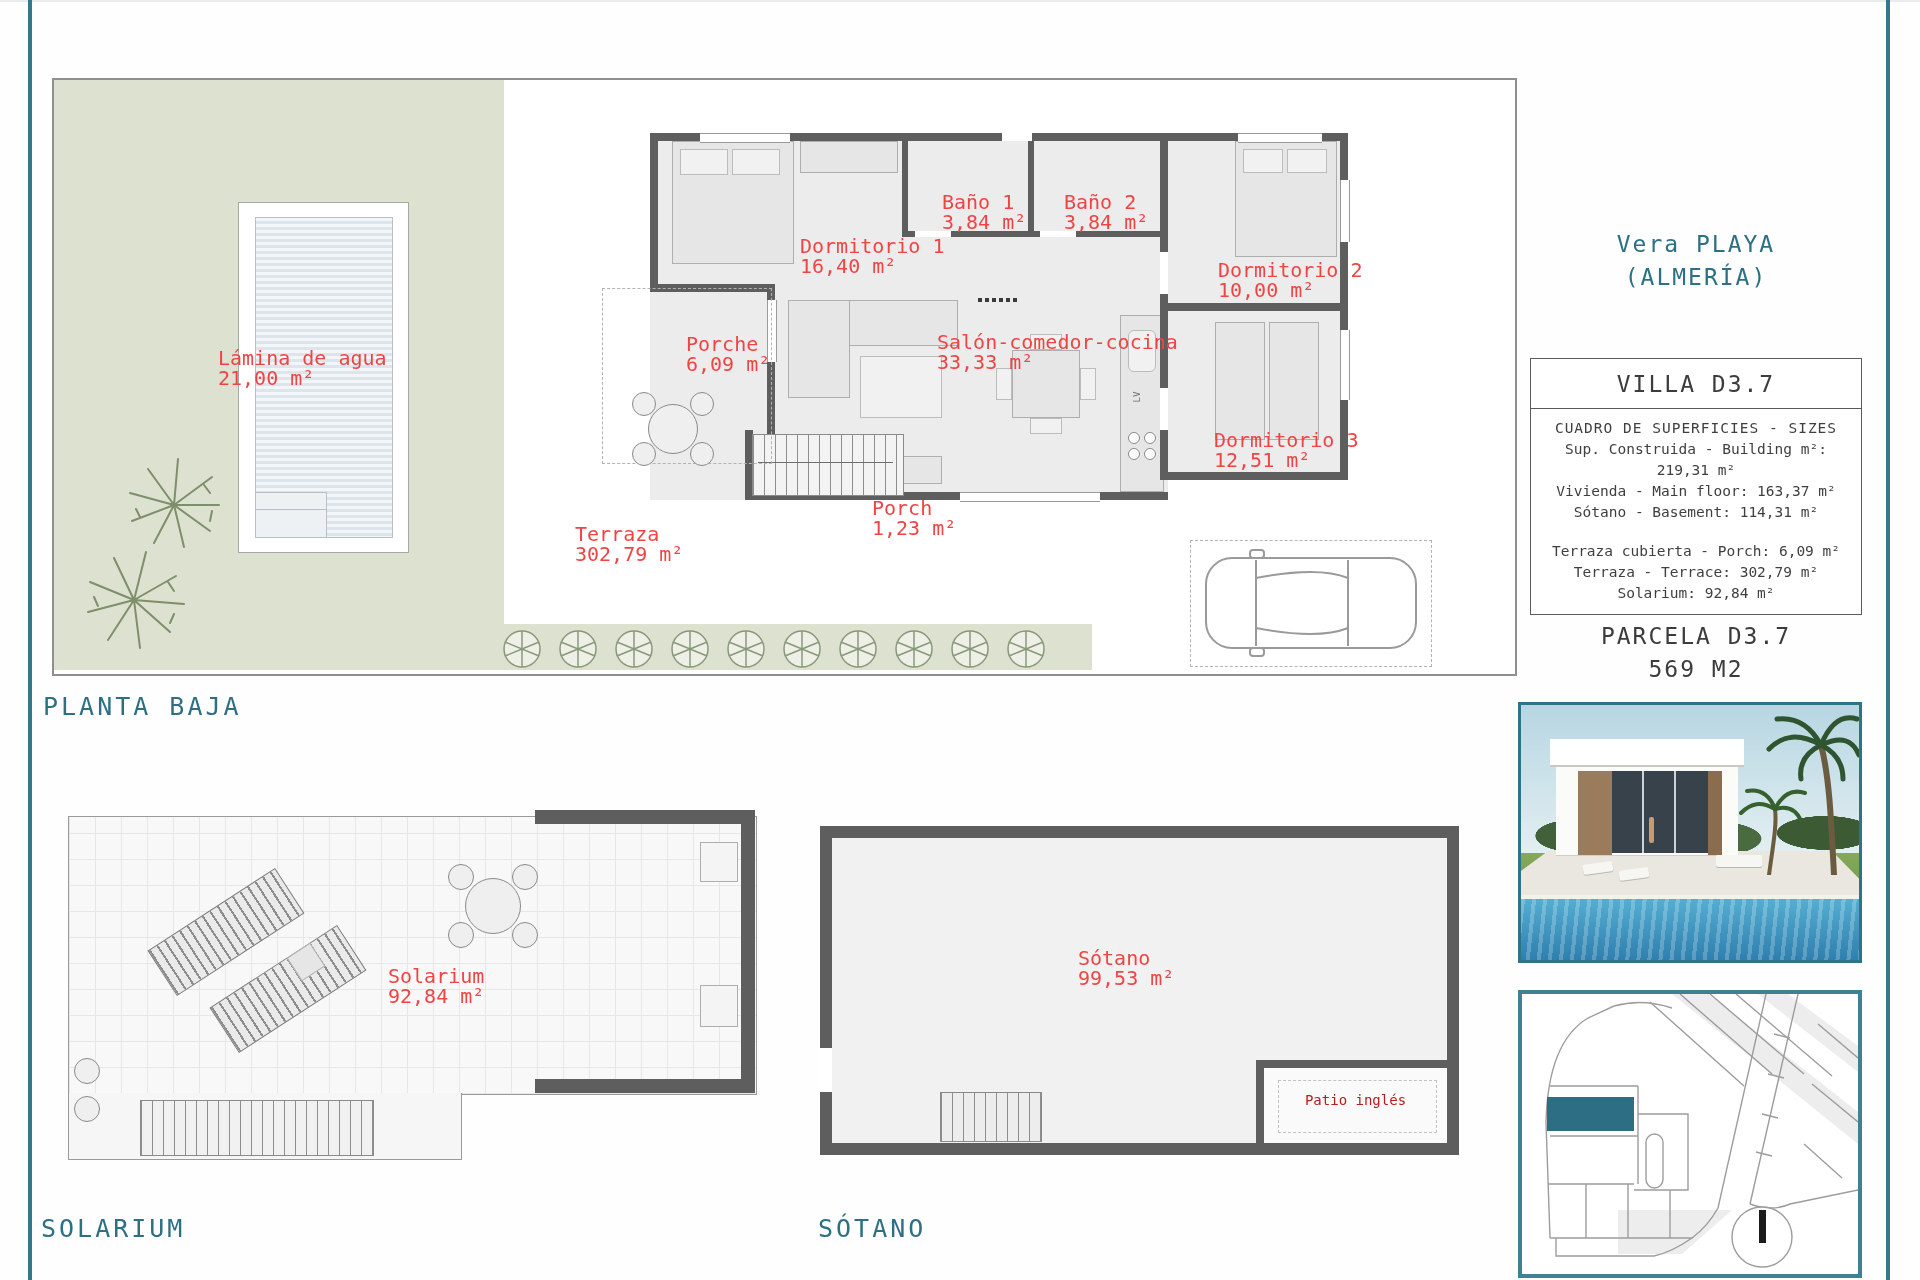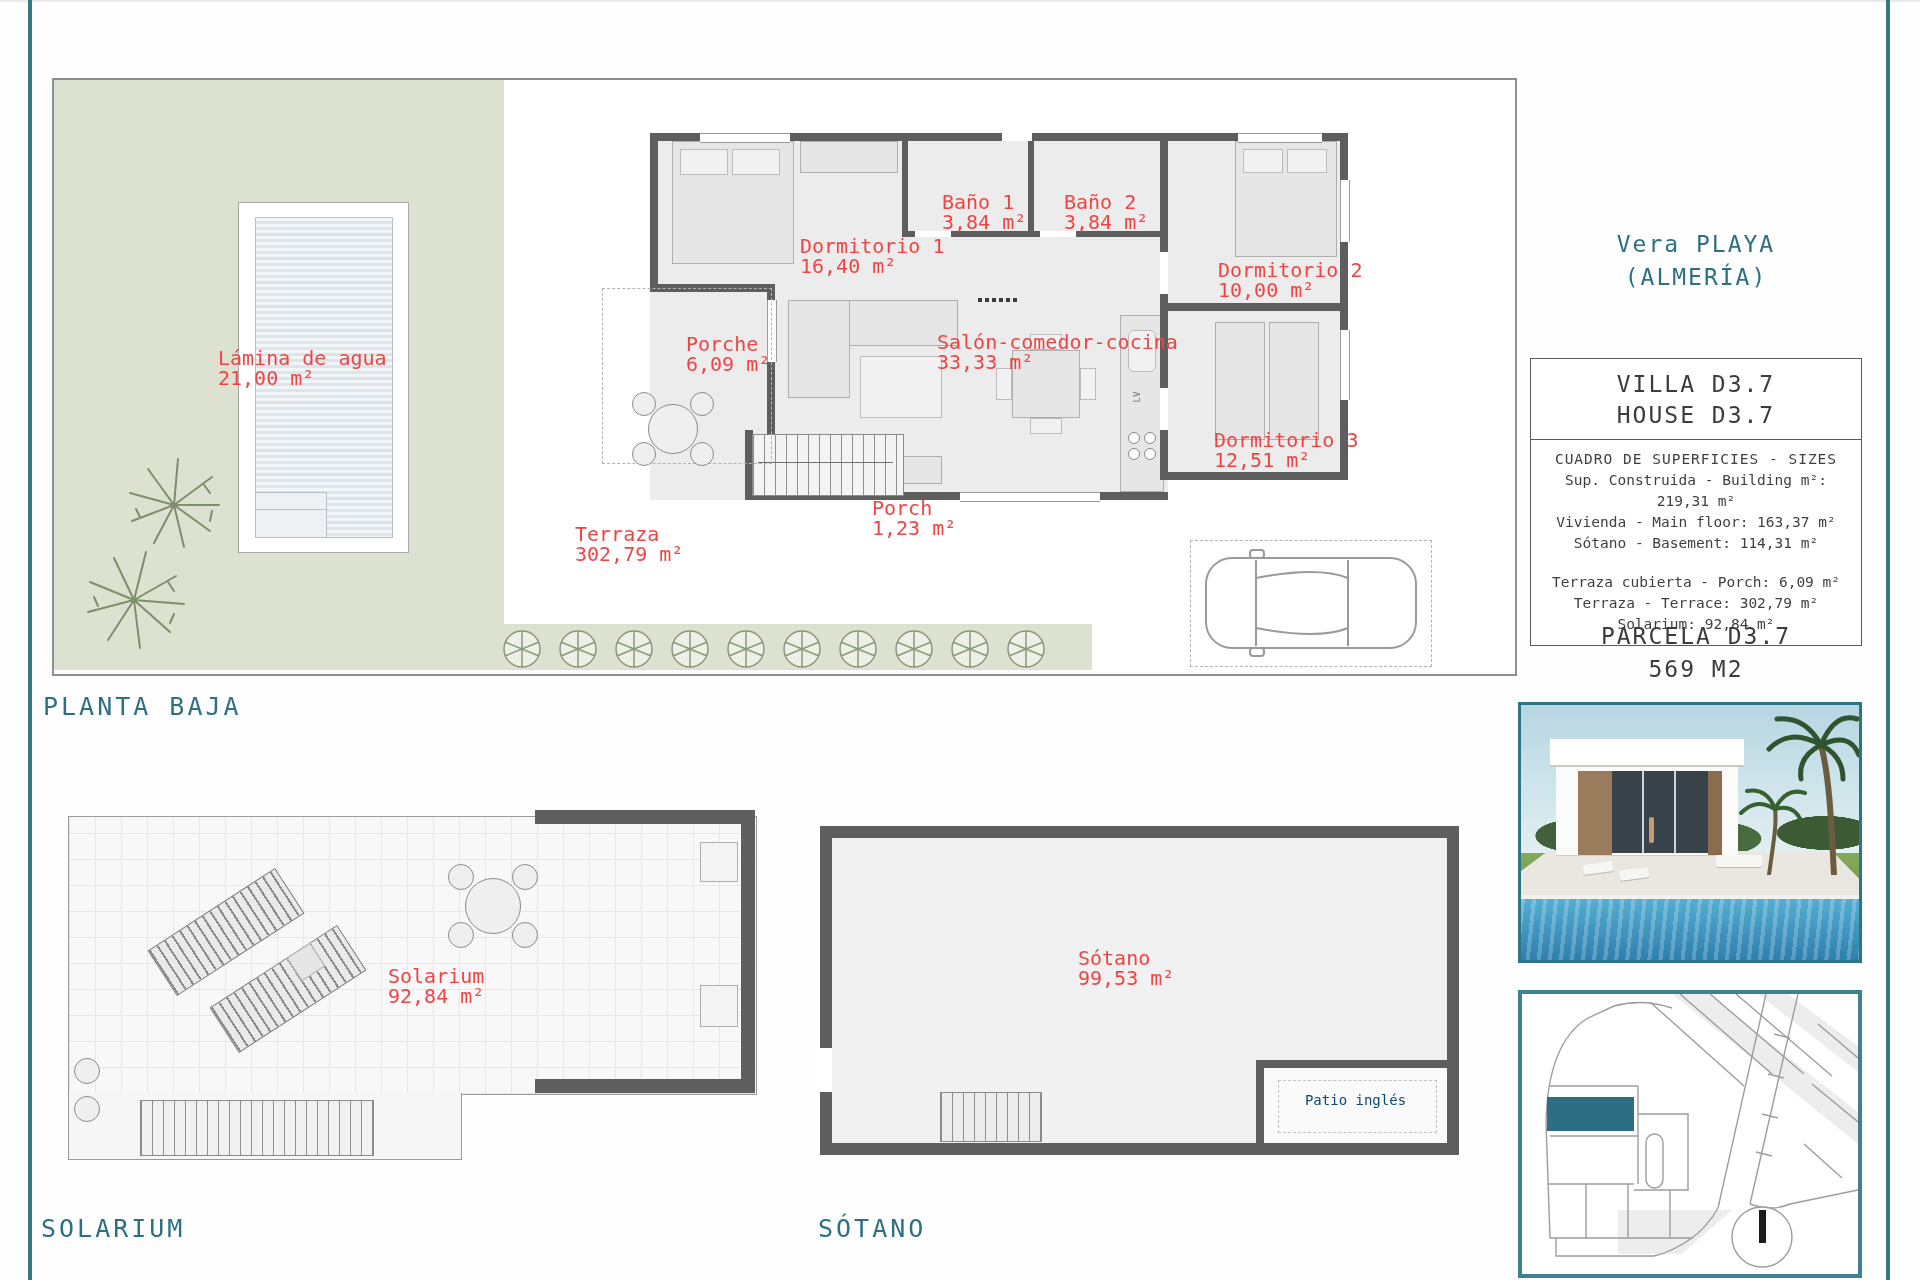--- a/index.html
+++ b/index.html
@@ -74,21 +74,21 @@
                    repeating-linear-gradient(90deg,#e7e7e7 0 1px,transparent 1px 26px),#f8f8f8;}
   .deck-ext{position:absolute;left:68px;top:1093px;width:392px;height:66px;border:1px solid #9a9a9a;border-top:none;
         background:#f6f6f6;}
   .lounger{position:absolute;width:150px;height:52px;border:1px solid #787878;
         background:repeating-linear-gradient(90deg,#8d8d8d 0 2px,#eaeaea 2px 9px);transform:rotate(-33deg);}
   .circ{position:absolute;border:1.5px solid #8a8a8a;border-radius:50%;background:#efefef;}
   .basement{position:absolute;left:820px;top:826px;width:639px;height:329px;background:#f1f1f1;border:12px solid #5e5e5e;box-sizing:border-box;}
   .patio{position:absolute;left:1256px;top:1060px;width:191px;height:83px;background:#fafafa;
          border-top:8px solid #5e5e5e;border-left:8px solid #5e5e5e;box-sizing:border-box;}
   .patio-inner{position:absolute;left:14px;top:12px;right:10px;bottom:10px;border:1px dashed #c2c2c2;}
-  .patio-lbl{position:absolute;left:0;right:0;top:24px;text-align:center;font-size:14px;color:#0c4a6e;}
+  .patio-lbl{position:absolute;left:0;right:0;top:24px;text-align:center;font-size:14px;color:#b91c1c;}
 </style>
 </head>
 <body>
 
 <div id="page">
   <div class="topline"></div>
   <div class="rule" style="left:28px;"></div>
   <div class="rule" style="left:1886px;"></div>
 
   <div class="plot">
@@ -323,21 +323,20 @@
   <div class="tlabel heading" style="left:818px;top:1190px;">SÓTANO</div>
 
   <div class="villa-title">
     <div>Vera PLAYA</div>
     <div>(ALMERÍA)</div>
   </div>
 
   <div class="infobox">
     <div class="titles">
       <div>VILLA D3.7</div>
-      <div>HOUSE D3.7</div>
     </div>
     <div class="tbl">
       <div class="hdr">CUADRO DE SUPERFICIES  - SIZES</div>
       <div>Sup. Construida  - Building m²: 219,31 m²</div>
       <div>Vivienda  - Main floor: 163,37 m²</div>
       <div>Sótano  - Basement: 114,31 m²</div>
       <div class="spacer"></div>
       <div>Terraza cubierta  - Porch: 6,09 m²</div>
       <div>Terraza  - Terrace: 302,79 m²</div>
       <div>Solarium: 92,84 m²</div>

